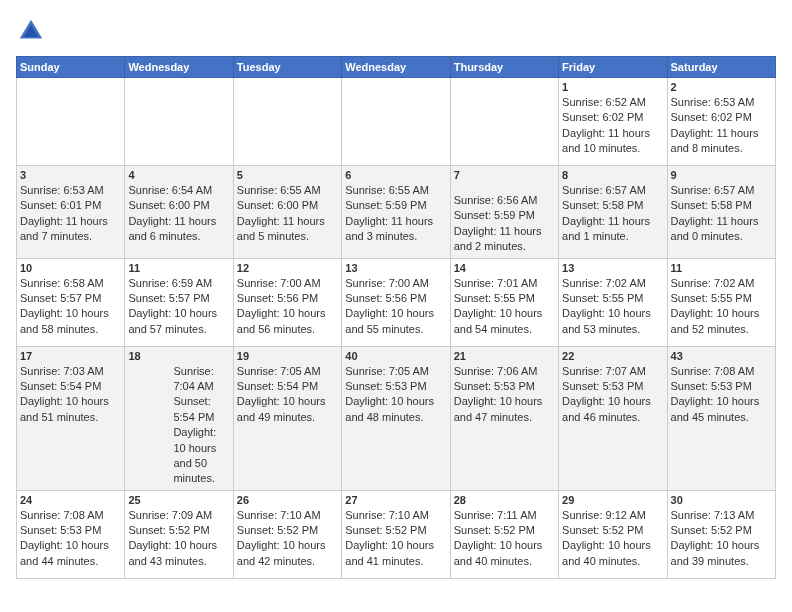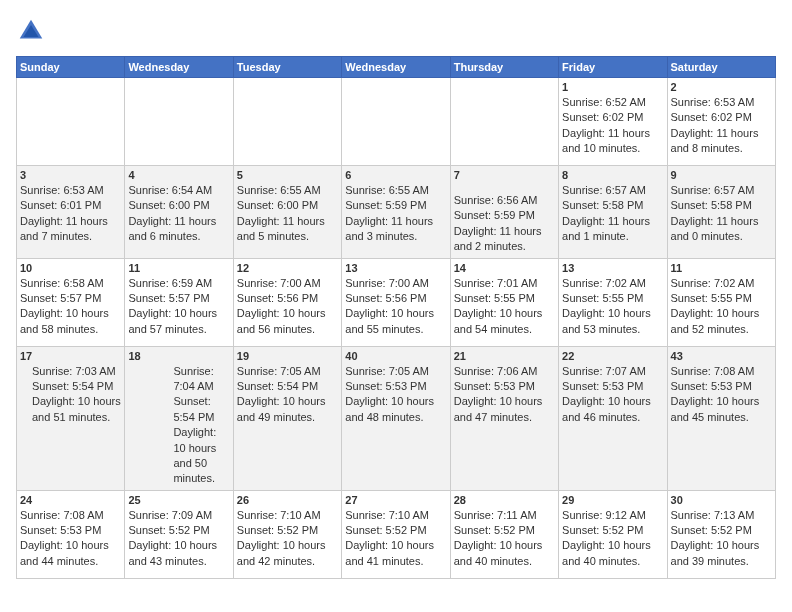--- a/index.html
+++ b/index.html
@@ -226,21 +226,21 @@
           <td>
             <span class="day-number">11</span>
             <div class="day-info" style="white-space: pre-line;">Sunrise: 7:02 AM
 Sunset: 5:55 PM
 Daylight: 10 hours and 52 minutes.</div>
           </td>
         </tr>
         <tr>
           <td>
             <span class="day-number">17</span>
-            <div class="day-info" style="white-space: pre-line; margin-left: 12px;">Sunrise: 7:03 AM
+            <div class="day-info" style="white-space: pre-line;">Sunrise: 7:03 AM
 Sunset: 5:54 PM
 Daylight: 10 hours and 51 minutes.</div>
           </td>
           <td>
             <span class="day-number">18</span>
             <div class="day-info" style="white-space: pre-line; margin-left: 45px;">Sunrise: 7:04 AM
 Sunset: 5:54 PM
 Daylight: 10 hours and 50 minutes.</div>
           </td>
           <td>

